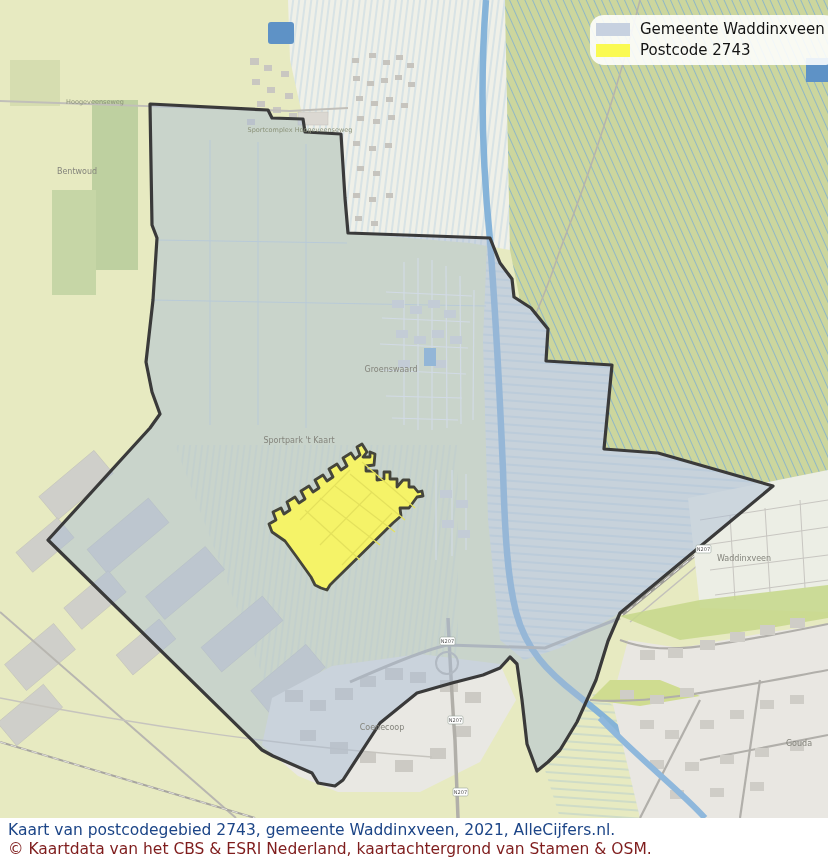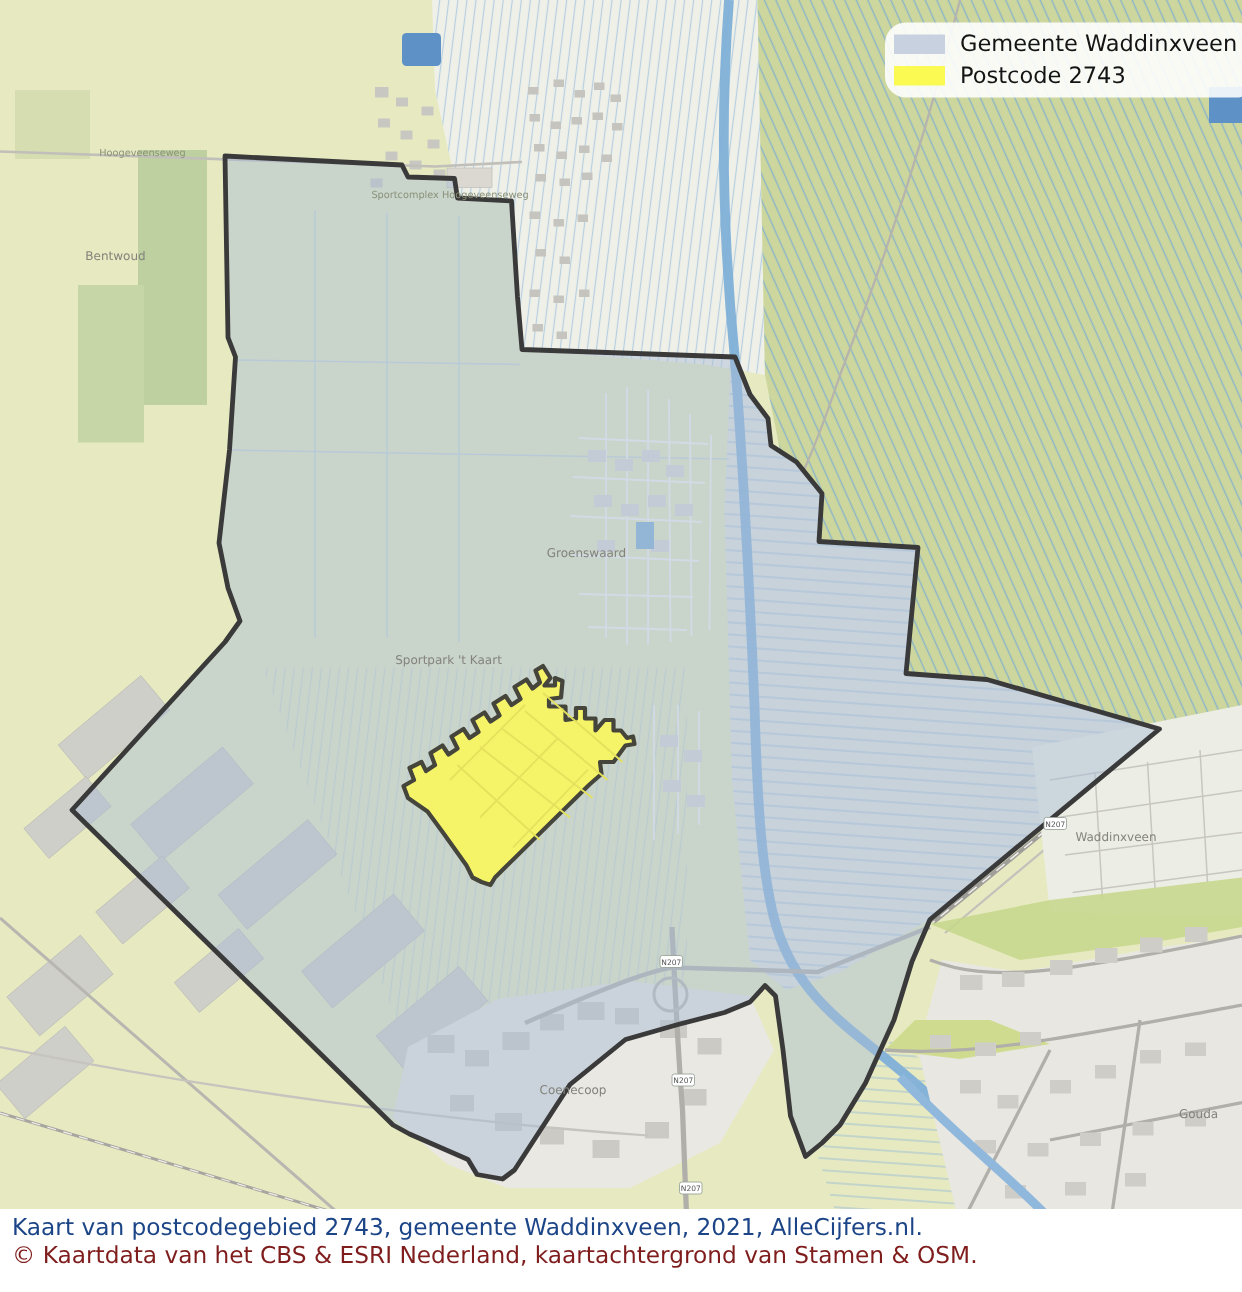--- a/index.html
+++ b/index.html
@@ -9,21 +9,21 @@
   svg{display:block;}
   .legend{position:absolute;left:590px;top:15px;width:248px;box-sizing:border-box;
           background:rgba(255,255,255,0.88);padding:5px 8px 6px 6px;
           display:flex;flex-direction:column;gap:3px;border-radius:14px;}
   .legend-row{display:flex;align-items:center;gap:10px;}
   .swatch{width:34px;height:13px;flex:0 0 auto;}
   .legend-label{font-size:15px;color:#141414;white-space:nowrap;}
   .map-label{position:absolute;transform:translate(-50%,-50%);font-size:8px;
              color:#84847c;white-space:nowrap;pointer-events:none;}
   .map-label.small{font-size:6.5px;color:#8b9279;}
-  .caption{position:absolute;left:0;right:0;bottom:0;height:55px;background:#ffffff;
+  .caption{position:absolute;left:0;right:0;bottom:0;height:43px;background:#ffffff;
            padding:3px 0 0 8px;box-sizing:border-box;}
   .caption div{font-size:15.5px;line-height:19px;color:#1c4587;}
 </style>
 </head>
 <body>
 
 <div class="stage">
 
   <div class="map-area">
     <svg width="828" height="818" viewBox="0 0 828 818" xmlns="http://www.w3.org/2000/svg">

